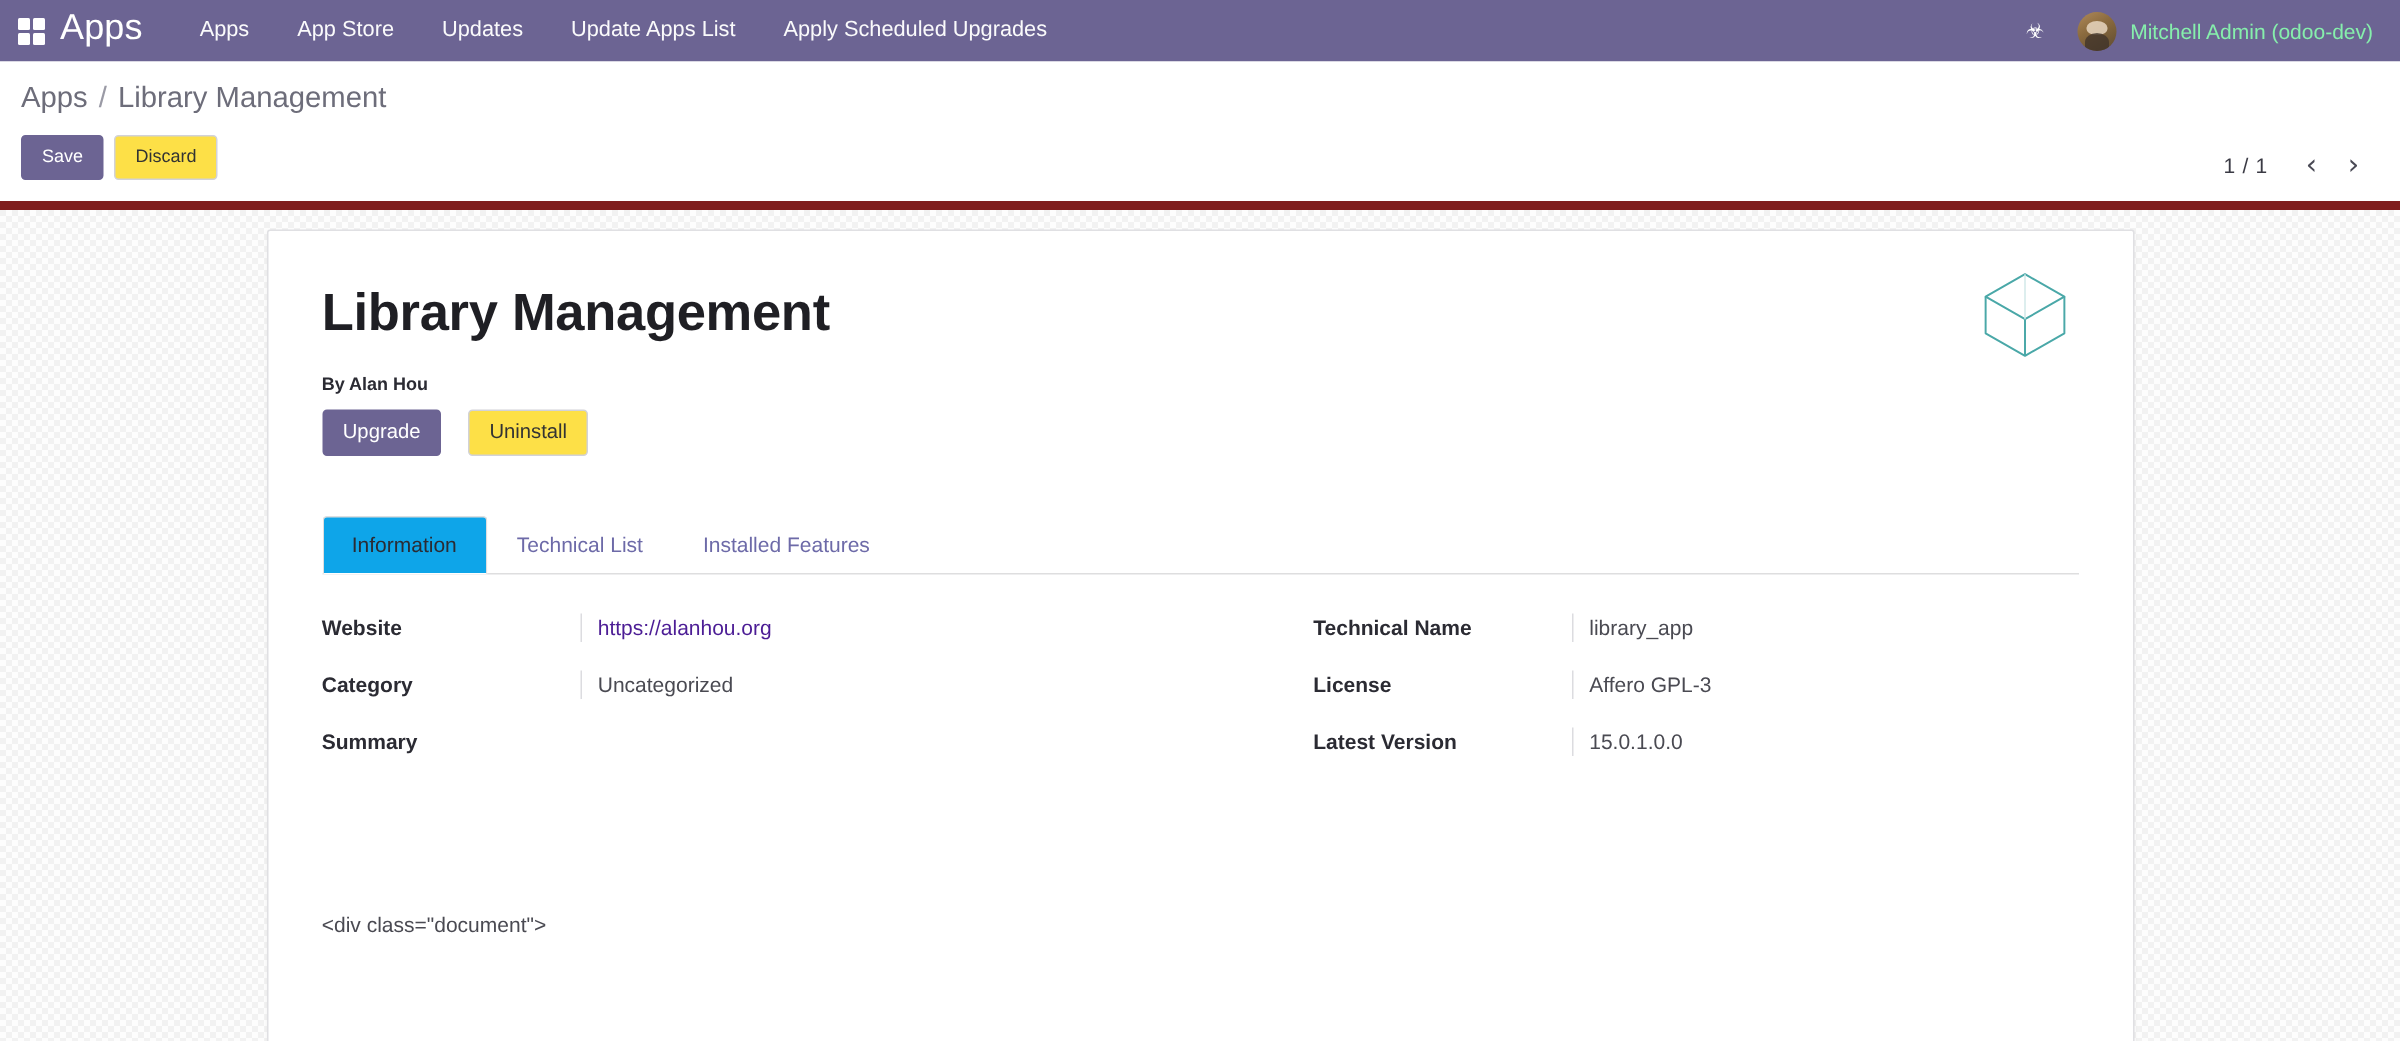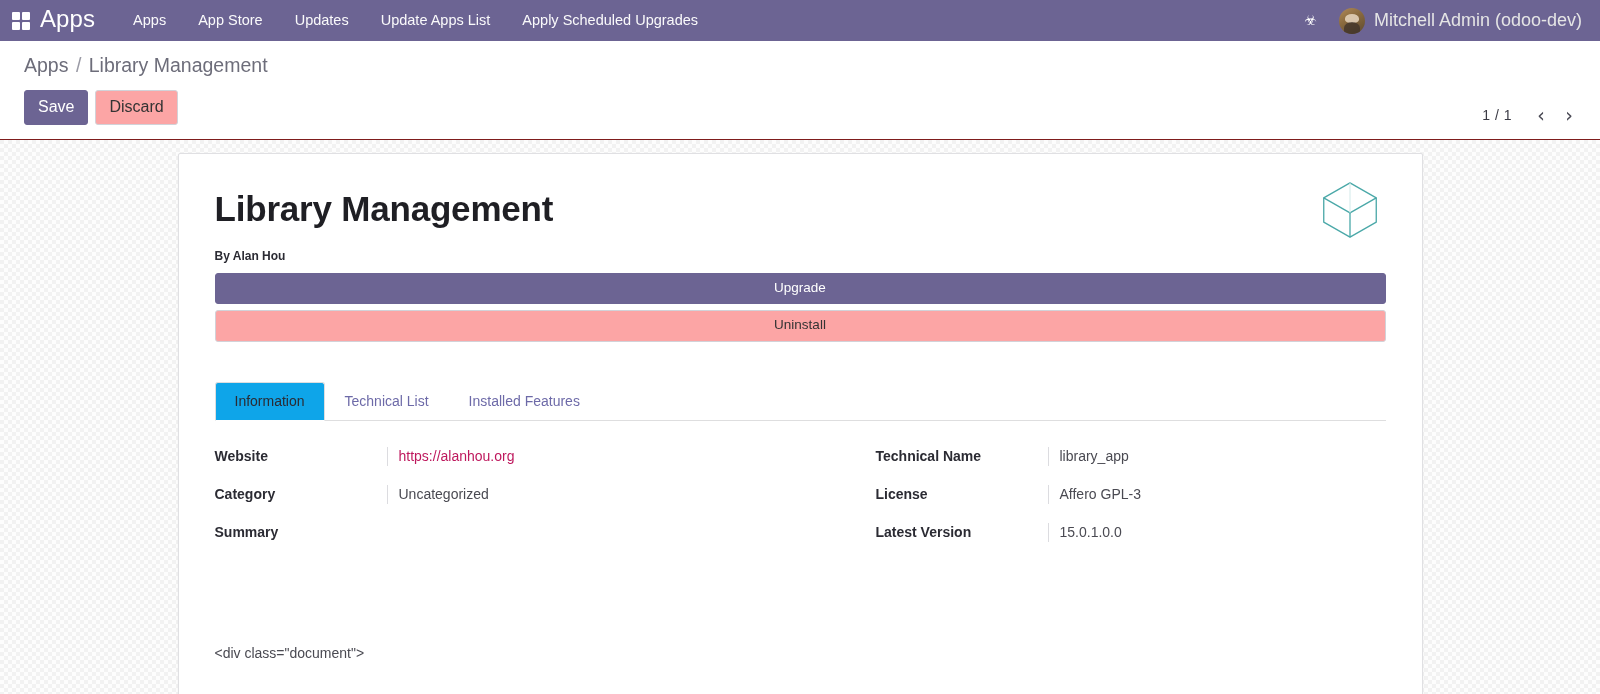--- a/index.html
+++ b/index.html
@@ -93,66 +93,66 @@
   .avatar::after {
     content: "";
     position: absolute;
     left: 5px; top: 14px;
     width: 16px; height: 12px;
     border-radius: 50% 50% 0 0;
     background: #3e3229;
     opacity: .75;
   }
   .username {
-    color: #e5e5e5;
-    font-size: 18px;
+    color: #86efac;
+    font-size: 14px;
     white-space: nowrap;
   }
 
   
   .control-panel {
     background: #ffffff;
-    padding: 13px 14px 0 24px;
-    border-bottom: 1px solid #7f1d1d;
+    padding: 13px 14px 0 14px;
+    border-bottom: 6px solid #7f1d1d;
     position: relative;
     height: 99px;
   }
   .breadcrumb {
     font-size: 19.5px;
     color: #6d6d7a;
     font-weight: 400;
     margin-bottom: 13px;
     line-height: 1.2;
   }
   .breadcrumb .crumb-link {
     color: #6d6d7a;
     cursor: pointer;
   }
   .breadcrumb .crumb-sep { color: #9a9aa5; margin: 0 2px; }
   .breadcrumb .crumb-active { color: #6d6d7a; }
 
   .cp-buttons { display: flex; gap: 7px; }
   .btn {
     font-family: "Liberation Sans", sans-serif;
-    font-size: 16px;
+    font-size: 12px;
     padding: 6px 13px 7px;
     border-radius: 3px;
     cursor: pointer;
     line-height: 1.2;
     border: 1px solid transparent;
     white-space: nowrap;
   }
   .btn-primary {
     background: #6c6493;
     color: #ffffff;
     border-color: #6c6493;
     font-weight: 400;
   }
   .btn-secondary {
-    background: #fca5a5;
+    background: #fde047;
     color: #333333;
     border-color: #d2d2d8;
   }
   .pager {
     position: absolute;
     right: 18px;
     bottom: 11px;
     display: flex;
     align-items: center;
     gap: 2px;
@@ -209,21 +209,21 @@
     letter-spacing: -0.2px;
     margin: 7px 0 0 0;
     line-height: 1.15;
   }
   .app-author {
     font-size: 12px;
     font-weight: 700;
     color: #2b2b33;
     margin: 20px 0 10px 0;
   }
-  .app-actions { display: flex; gap: 6px; flex-direction: column; }
+  .app-actions { display: flex; gap: 18px; }
   .app-actions .btn { font-size: 13.5px; padding: 6px 13px 7px; }
 
   
   .tabs {
     display: flex;
     margin-top: 40px;
     border-bottom: 1px solid #dededf;
     padding-left: 0;
   }
   .tab {
@@ -268,21 +268,21 @@
   .field-value {
     font-size: 14px;
     color: #4a4a52;
     border-left: 1px solid #dcdce0;
     padding-left: 11px;
     min-height: 19px;
     flex: 1;
     line-height: 1.35;
   }
   .field-value a {
-    color: #be185d;
+    color: #4c1d95;
     text-decoration: none;
     cursor: pointer;
   }
 
   
   .description {
     margin-top: 42px;
     font-size: 14px;
     color: #4a4a52;
     line-height: 1.45;

